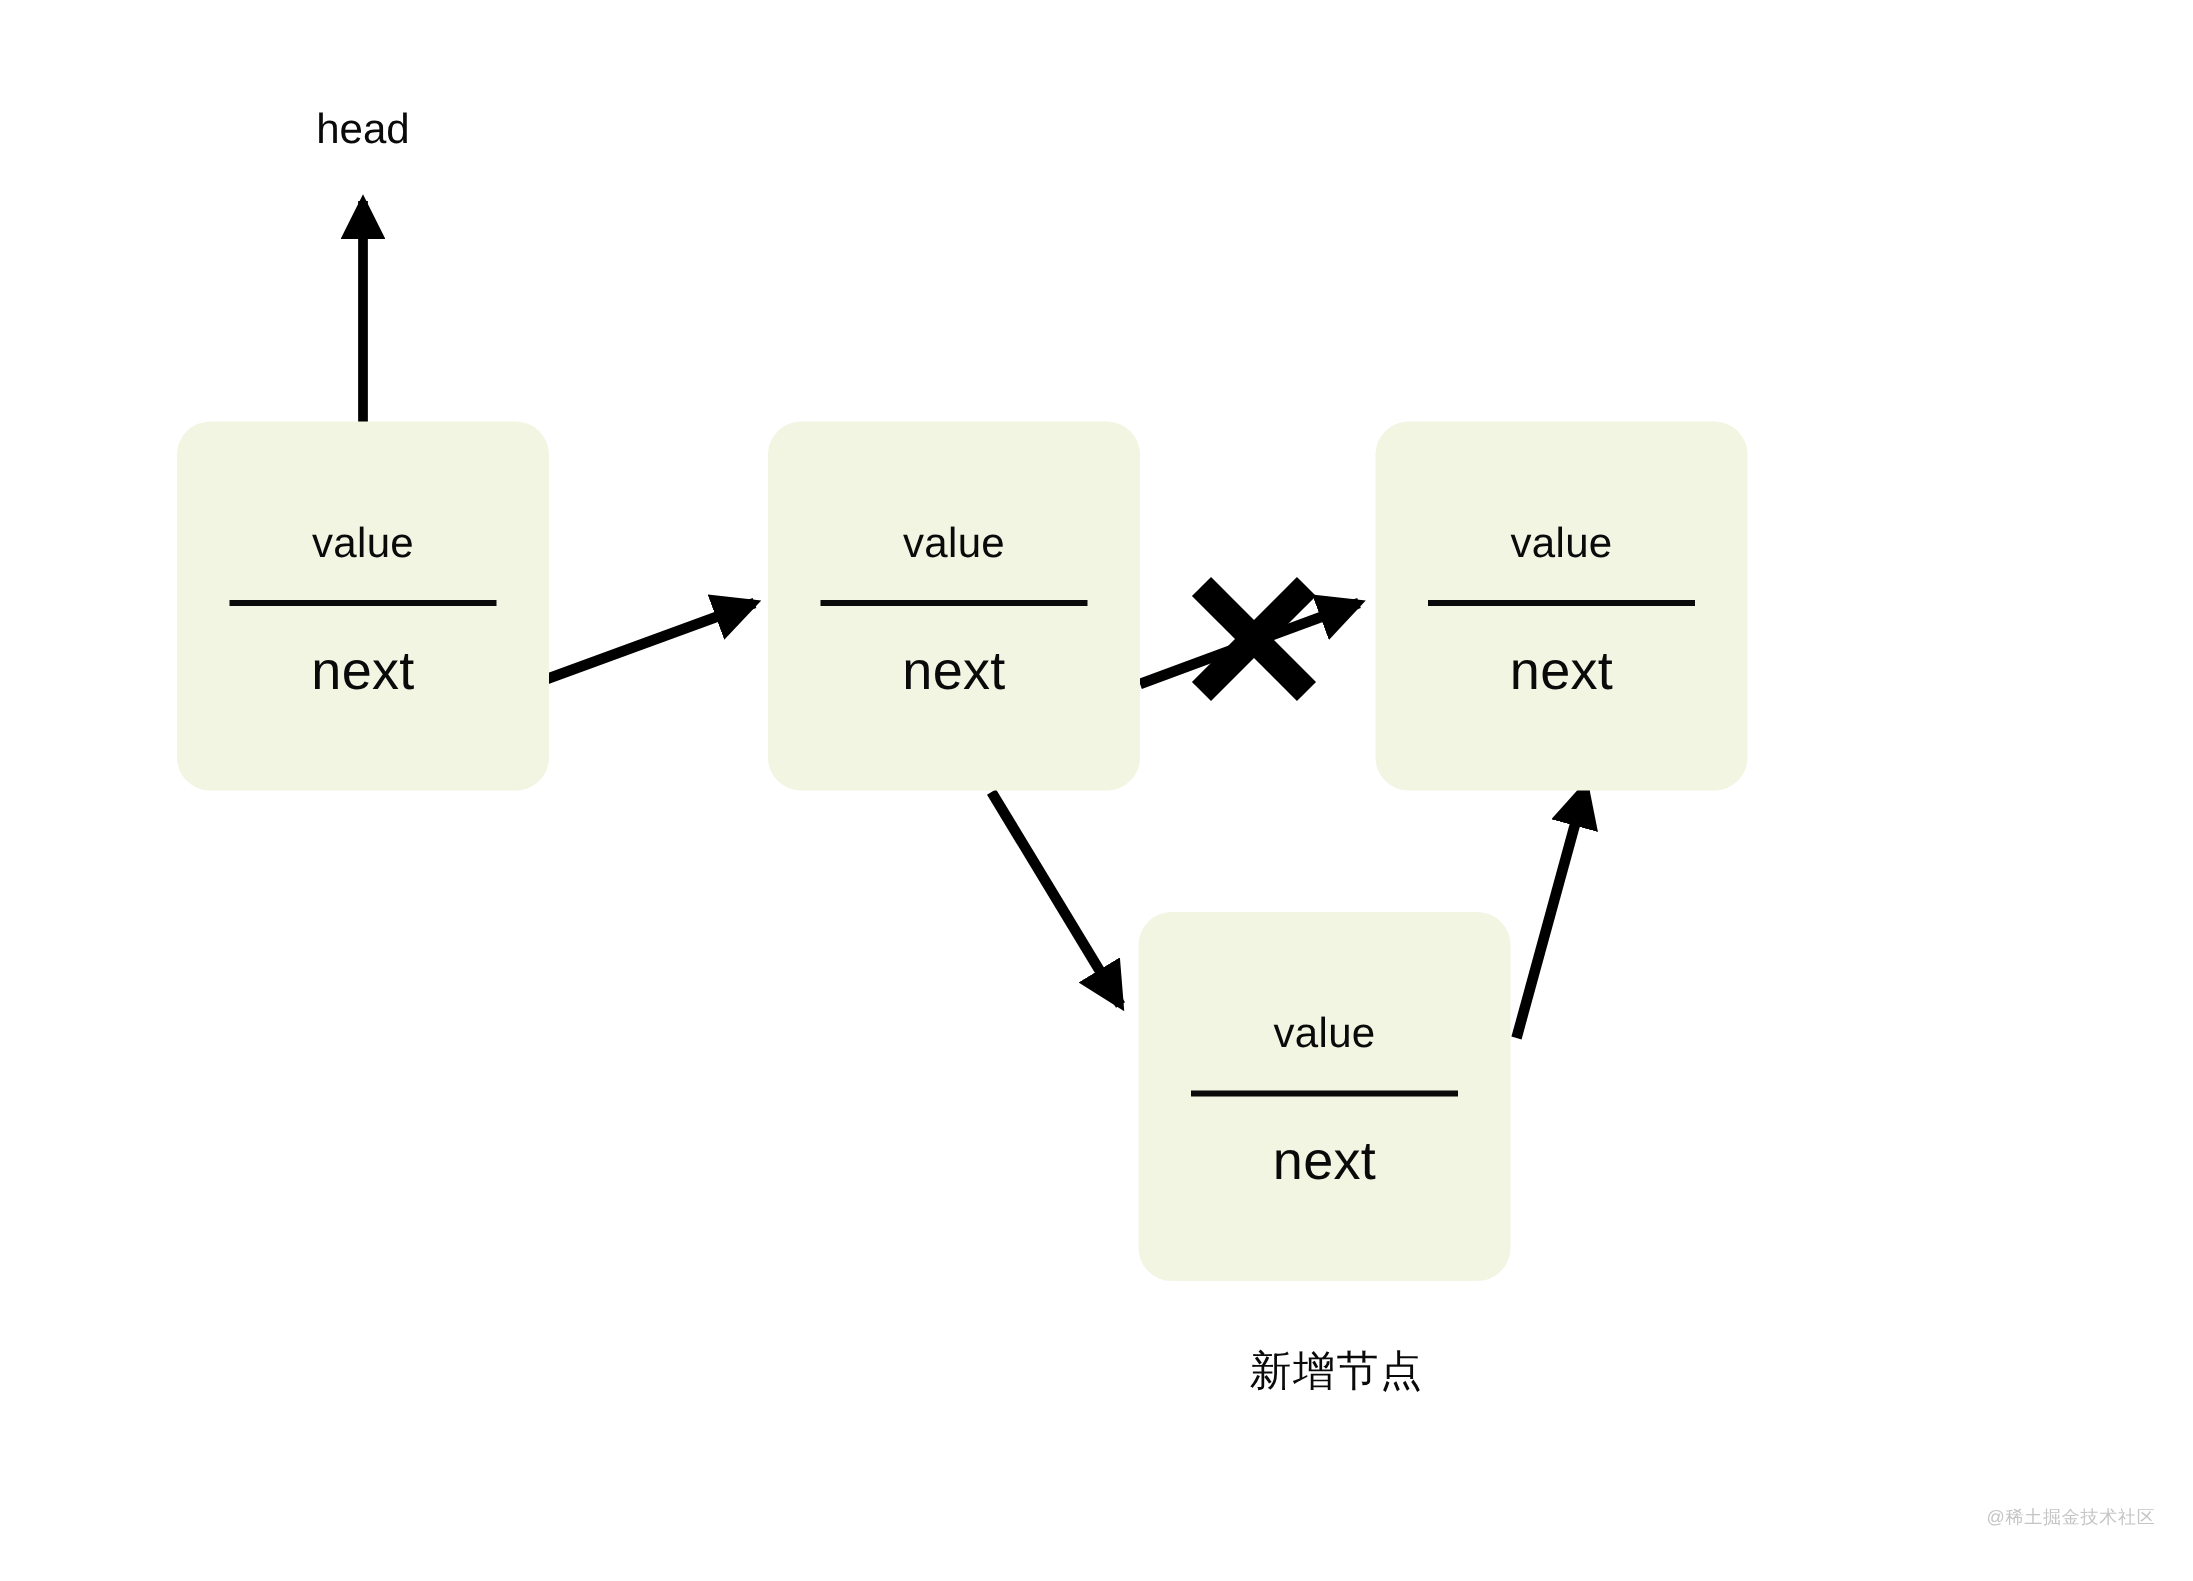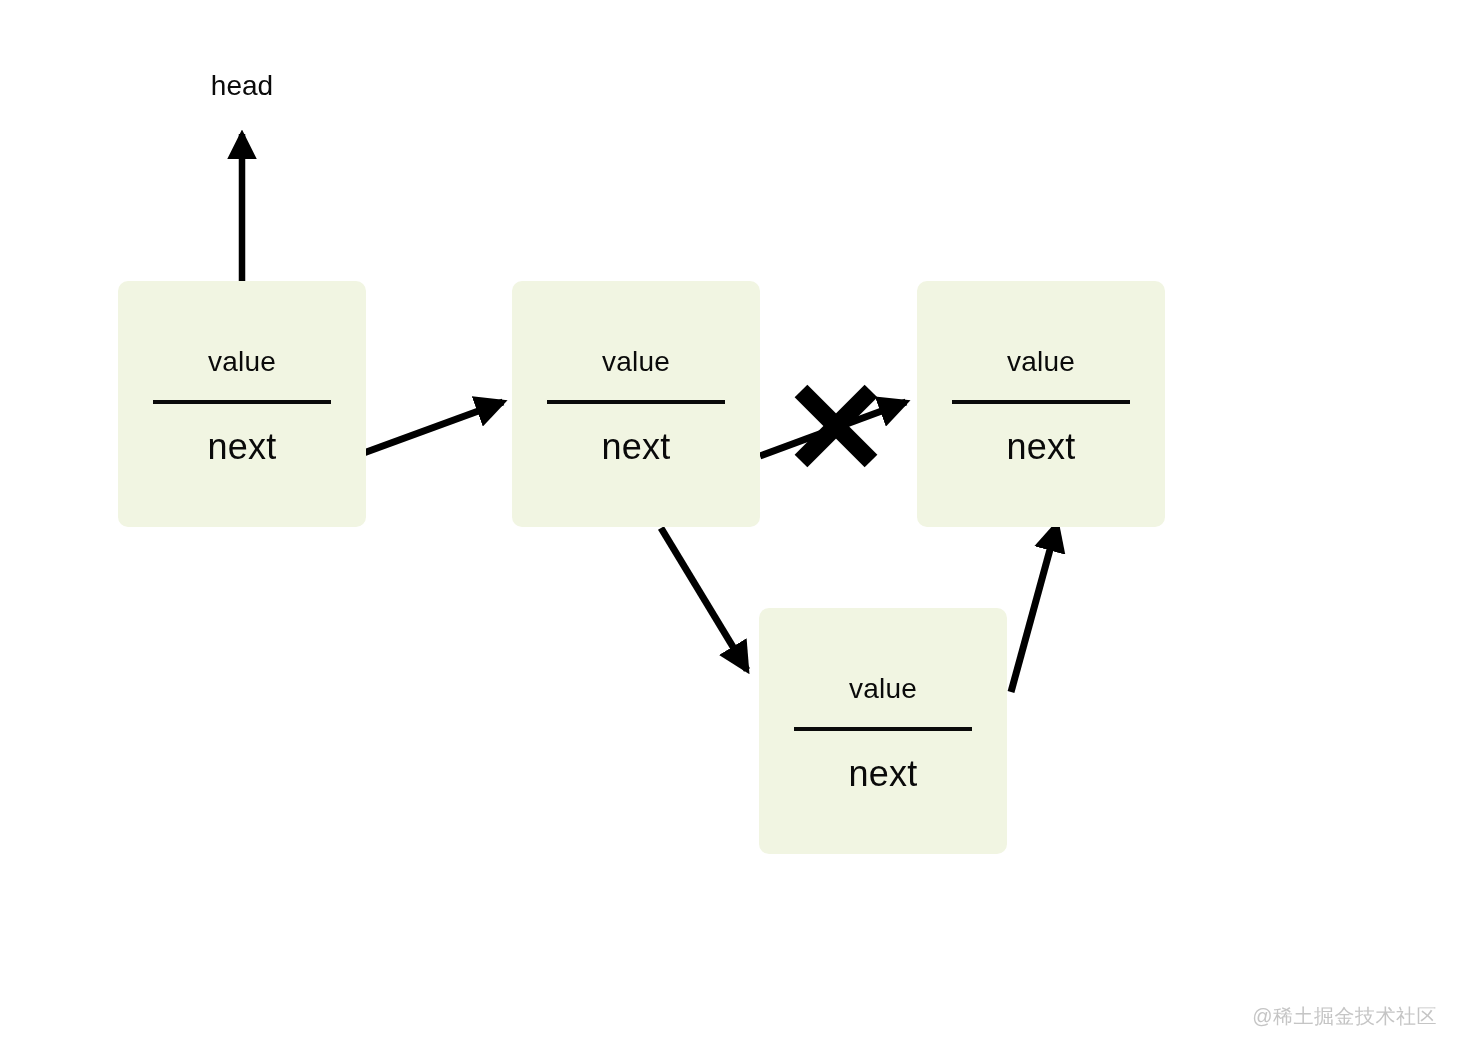--- a/index.html
+++ b/index.html
@@ -22,21 +22,21 @@
     top: 0;
     width: 1462px;
     height: 1054px;
     display: block;
   }
   .node {
     position: absolute;
     width: 248px;
     height: 246px;
     background: #f1f5e2;
-    border-radius: 10px;
+    border-radius: 22px;
   }
   .node-pos-1 { left: 118px; top: 281px; }
   .node-pos-2 { left: 512px; top: 281px; }
   .node-pos-3 { left: 917px; top: 281px; }
   .node-pos-new { left: 759px; top: 608px; }
   .node-value {
     position: absolute;
     top: 33%;
     left: 0;
     width: 100%;
@@ -82,21 +82,21 @@
     width: 252px;
     text-align: center;
     font-size: 28px;
     font-weight: 500;
     letter-spacing: 1px;
   }
   .watermark {
     position: absolute;
     right: 25px;
     top: 1003px;
-    font-size: 20px;
+    font-size: 12px;
     font-weight: 400;
     color: #c5c5c5;
     letter-spacing: 0.5px;
   }
 </style>
 </head>
 <body>
 
 <div class="canvas">
 
@@ -142,16 +142,17 @@
     <div class="node-divider"></div>
     <div class="node-next">next</div>
   </div>
 
   <div class="node node-pos-new">
     <div class="node-value">value</div>
     <div class="node-divider"></div>
     <div class="node-next">next</div>
   </div>
 
+  <div class="caption">新增节点</div>
 
   <div class="watermark">@稀土掘金技术社区</div>
 
 </div>
 
 </body></html>

